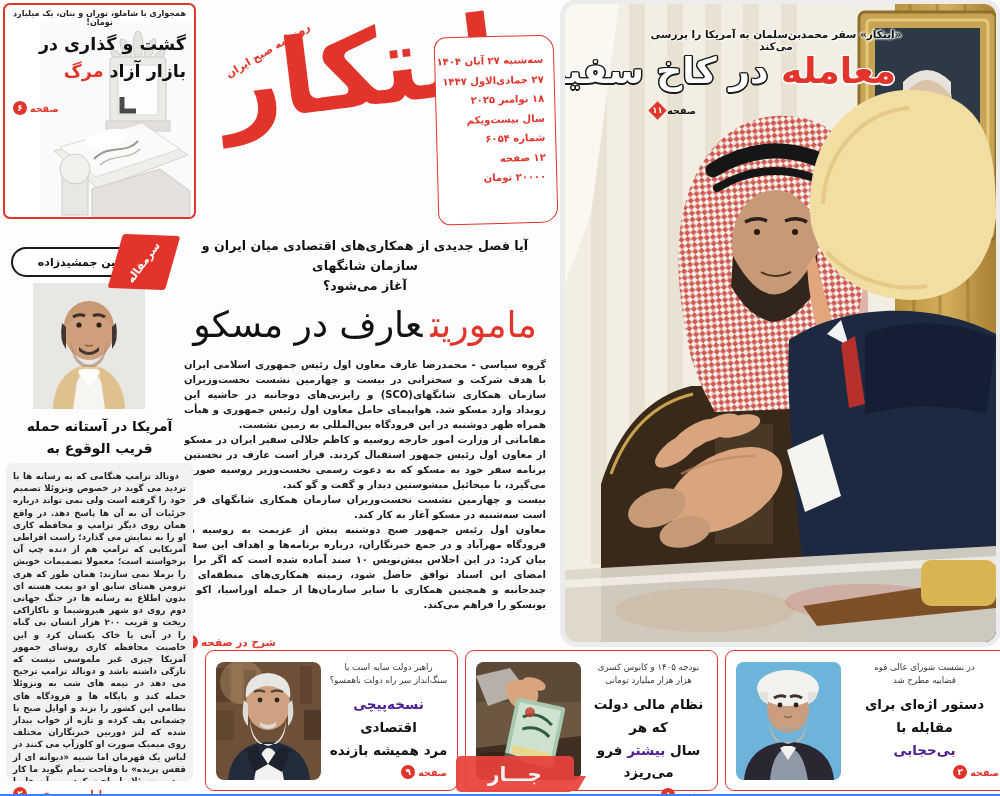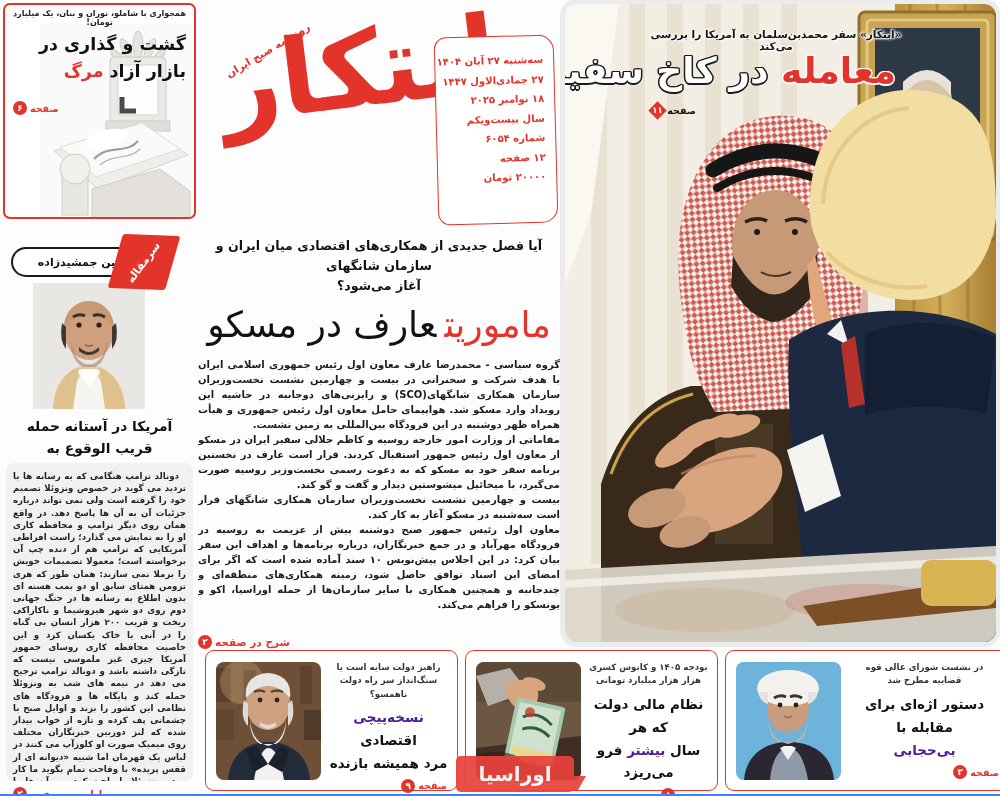--- a/index.html
+++ b/index.html
@@ -34,21 +34,21 @@
 
   
   .pageref { direction:rtl; display:flex; align-items:center; gap:3px; width:max-content; }
   .pageref .word { color:#e2342b; font-size:9.5px; font-weight:bold; }
   .badge-circle { display:inline-block; width:14px; height:14px; border-radius:50%; background:#e2342b; color:#fff; font-size:9px; font-weight:bold; text-align:center; line-height:14px; }
   .badge-diamond { display:inline-block; width:13px; height:13px; background:#e2342b; transform:rotate(45deg); position:relative; }
   .badge-diamond span { position:absolute; inset:0; transform:rotate(-45deg); color:#fff; font-size:8.5px; font-weight:bold; text-align:center; line-height:13px; }
   .photo-ref .word { color:#111; }
 
   
-  .main-col { position:absolute; left:198px; top:236px; width:362px; height:408px; }
+  .main-col { position:absolute; left:184px; top:236px; width:362px; height:408px; }
   .main-kicker { direction:rtl; text-align:center; font-size:12.6px; font-weight:bold; color:#111; line-height:1.6; }
   .main-headline { direction:rtl; text-align:center; font-size:36px; font-weight:normal; margin-top:8px; letter-spacing:-1px; color:#111; white-space:nowrap; }
   .main-headline .red { color:#e2342b; margin-left:8px; }
   .main-body { direction:rtl; text-align:justify; font-size:10px; line-height:1.5; color:#1c1c1c; font-weight:bold; margin-top:12px; height:272px; overflow:hidden; }
   .main-body p { margin:0; }
   .main-ref { margin-top:6px; }
   .main-ref .word { font-size:10.5px; }
 
   
   .editorial { position:absolute; left:3px; top:235px; width:193px; height:558px; }
@@ -62,21 +62,21 @@
   .ed-body { position:absolute; top:228px; left:3px; right:3px; height:318px; background:#f1f1f1; border-radius:8px; padding:7px 7px;
       direction:rtl; text-align:justify; font-size:8.6px; line-height:1.42; color:#222; font-weight:bold; overflow:hidden; }
   .ed-body p { margin:0; text-indent:7px; }
   .ed-ref { position:absolute; left:10px; top:552px; }
   .ed-ref .word { font-size:10px; }
 
   
   .card { position:absolute; top:650px; height:141px; background:#fff; border:1.5px solid #e2342b; border-radius:9px; }
   .card .photo { position:absolute; left:10px; top:11px; width:105px; height:118px; border-radius:8px; overflow:hidden; }
   .card .txt { position:absolute; left:122px; right:8px; top:10px; bottom:8px; direction:rtl; text-align:center; }
-  .card .kicker { font-size:8.6px; font-weight:bold; color:#333; line-height:1.55; }
+  .card .kicker { font-size:8.6px; font-weight:normal; color:#333; line-height:1.55; }
   .card .hl { font-size:13.5px; font-weight:bold; color:#111; line-height:1.7; margin-top:5px; }
   .card .hl .red { color:#4c1d95; }
   .card .pageref { margin-top:4px; margin-right:2px; }
   .card1 { left:205px; width:253px; }
   .card2 { left:465px; width:253px; }
   .card3 { left:725px; width:285px;padding-left:32px; }
 
   
   .watermark { position:absolute; left:456px; top:756px; width:118px; height:36px; background:#e8423b; opacity:.93; border-radius:5px; z-index:30;
       display:flex; align-items:center; justify-content:center; color:#fff; font-size:20px; font-weight:bold; letter-spacing:1px; }
@@ -416,15 +416,15 @@
         <div>دستور اژه‌ای برای مقابله با</div>
         <div class="red">بی‌حجابی</div>
       </div>
       <div class="pageref">
         <span class="word">صفحه</span>
         <span class="badge-circle">۲</span>
       </div>
     </div>
   </div>
 
-  <div class="watermark">اوراسیا</div>
+  <div class="watermark">جـــار</div>
 
 </div>
 
 </body></html>

